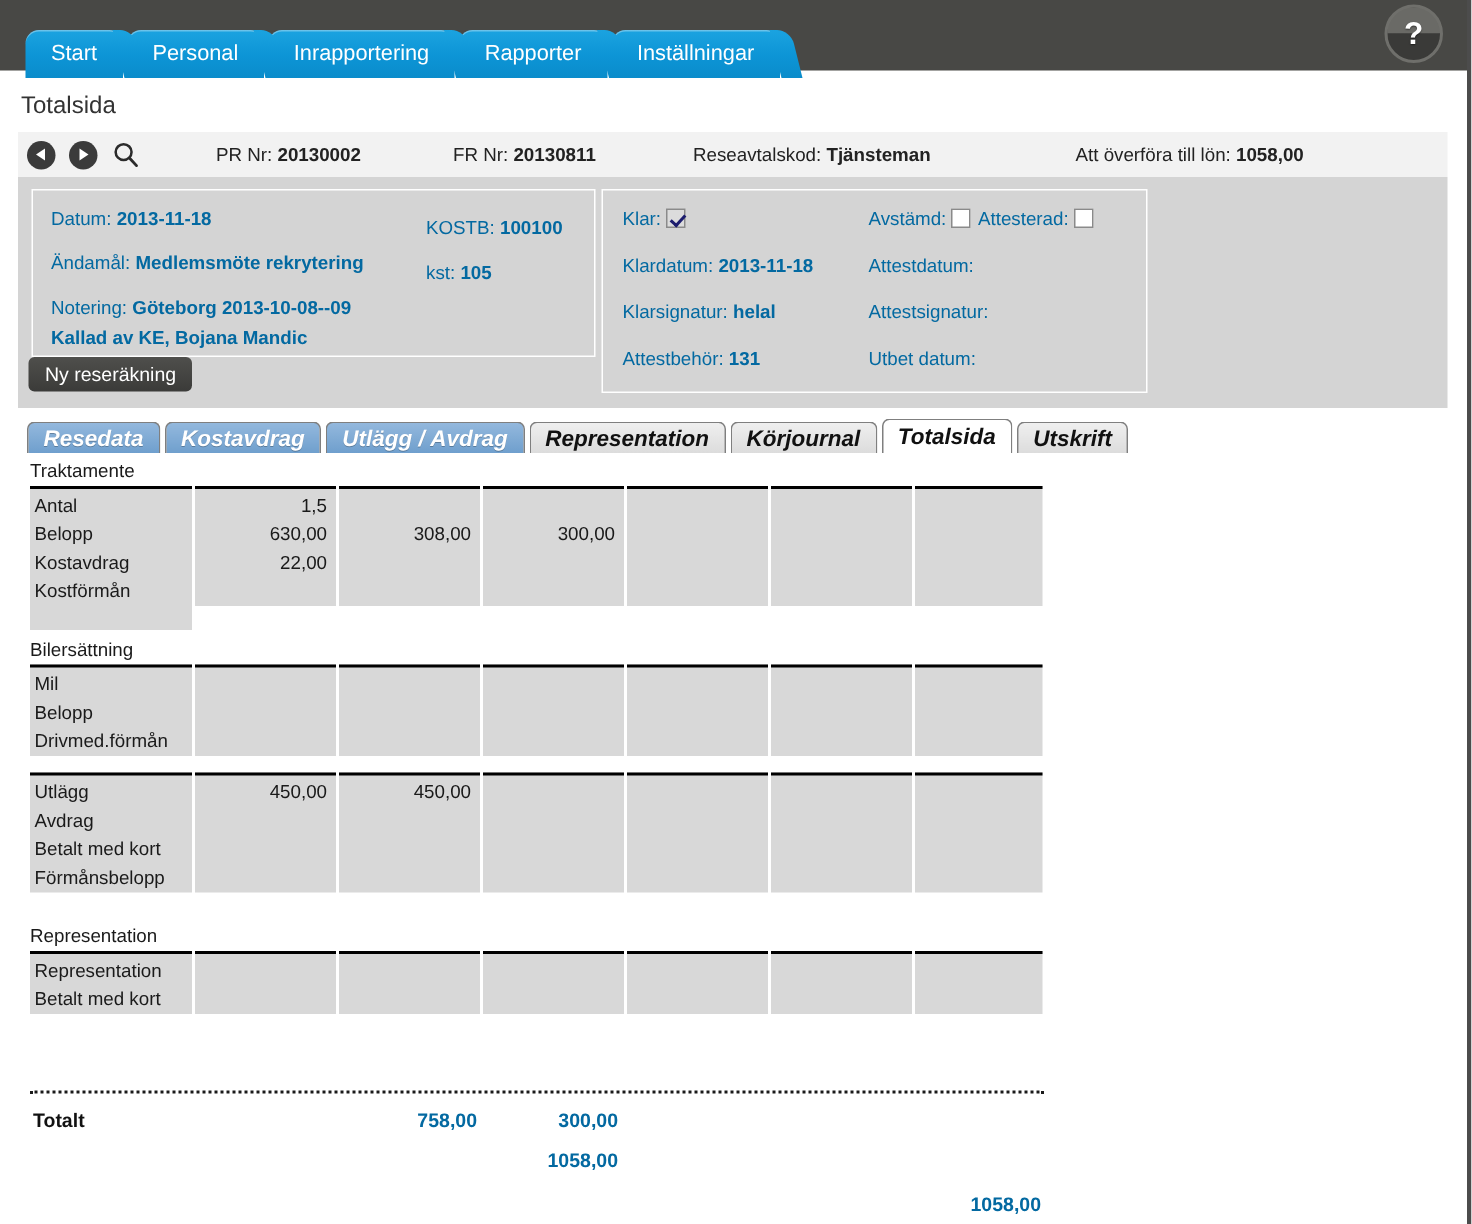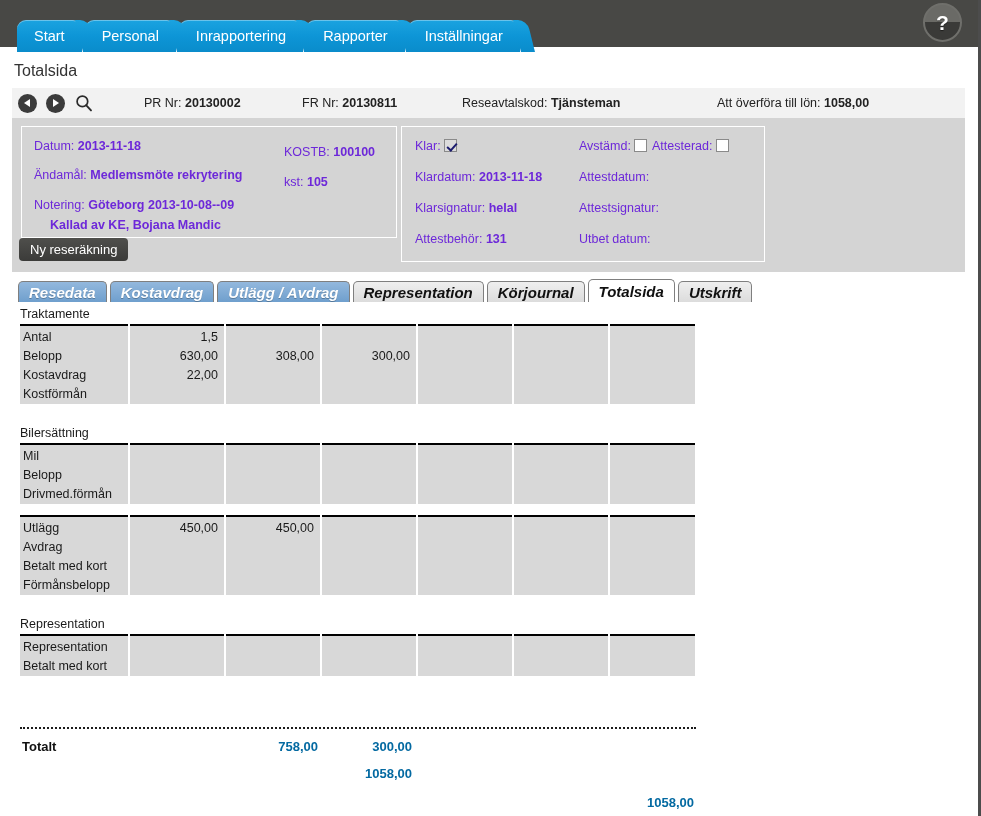--- a/index.html
+++ b/index.html
@@ -126,21 +126,21 @@
     width: 376px; height: 112px;
     border: 1px solid #ffffff;
     background: #d4d4d4;
   }
   .box-right {
     position: absolute; left: 389px; top: 8px;
     width: 364px; height: 136px;
     border: 1px solid #ffffff;
     background: #d4d4d4;
   }
-  .ip-line { position: absolute; font-size: 12.5px; color: #6d28d9; white-space: nowrap; }
+  .ip-line { position: absolute; font-size: 12.5px; color: #0369a1; white-space: nowrap; }
   .ip-line b { font-weight: bold; }
 
   .newbtn {
     position: absolute; left: 19px; top: 238px;
     height: 23px; padding: 0 11px;
     display: flex; align-items: center;
     background: linear-gradient(to bottom, #4f4f4c 0%, #3b3b39 100%);
     color: #ffffff; font-size: 13px;
     border-radius: 4px;
     cursor: pointer;
@@ -304,21 +304,21 @@
         <b>2013-11-18</b>
       </div>
       <div class="ip-line" style="left:12px; top:41px;">
         <span>Ändamål:</span>
         <b>Medlemsmöte rekrytering</b>
       </div>
       <div class="ip-line" style="left:12px; top:71px;">
         <span>Notering:</span>
         <b>Göteborg 2013-10-08--09</b>
       </div>
-      <div class="ip-line" style="left:28px; top:91px;">
+      <div class="ip-line" style="left:12px; top:91px;">
         <b>Kallad av KE, Bojana Mandic</b>
       </div>
       <div class="ip-line" style="left:262px; top:18px;">
         <span>KOSTB:</span>
         <b>100100</b>
       </div>
       <div class="ip-line" style="left:262px; top:48px;">
         <span>kst:</span>
         <b>105</b>
       </div>
@@ -377,21 +377,21 @@
       <div class="subtab blue">Utlägg / Avdrag</div>
       <div class="subtab grey">Representation</div>
       <div class="subtab grey">Körjournal</div>
       <div class="subtab active">Totalsida</div>
       <div class="subtab grey">Utskrift</div>
     </div>
 
   <div class="tablewrap">
       <div class="grp-title" style="position: relative;">Traktamente</div>
       <div class="grid" style="height: 80px; margin-bottom: 16px; border-top: none;">
-        <div class="gcol labelcol" style="left: 0px; width: 108px; height: 80px;">
+        <div class="gcol labelcol" style="left: 0px; width: 108px; height: 96px;">
           <div class="cellrow lbl" style="top: 2px;">Antal</div>
           <div class="cellrow lbl" style="top: 21px;">Belopp</div>
           <div class="cellrow lbl" style="top: 40px;">Kostavdrag</div>
           <div class="cellrow lbl" style="top: 59px;">Kostförmån</div>
         </div>
         <div class="gcol" style="left: 110px; width: 94px; height: 80px;">
           <div class="cellrow num" style="top: 2px;">1,5</div>
           <div class="cellrow num" style="top: 21px;">630,00</div>
           <div class="cellrow num" style="top: 40px;">22,00</div>
         </div>

